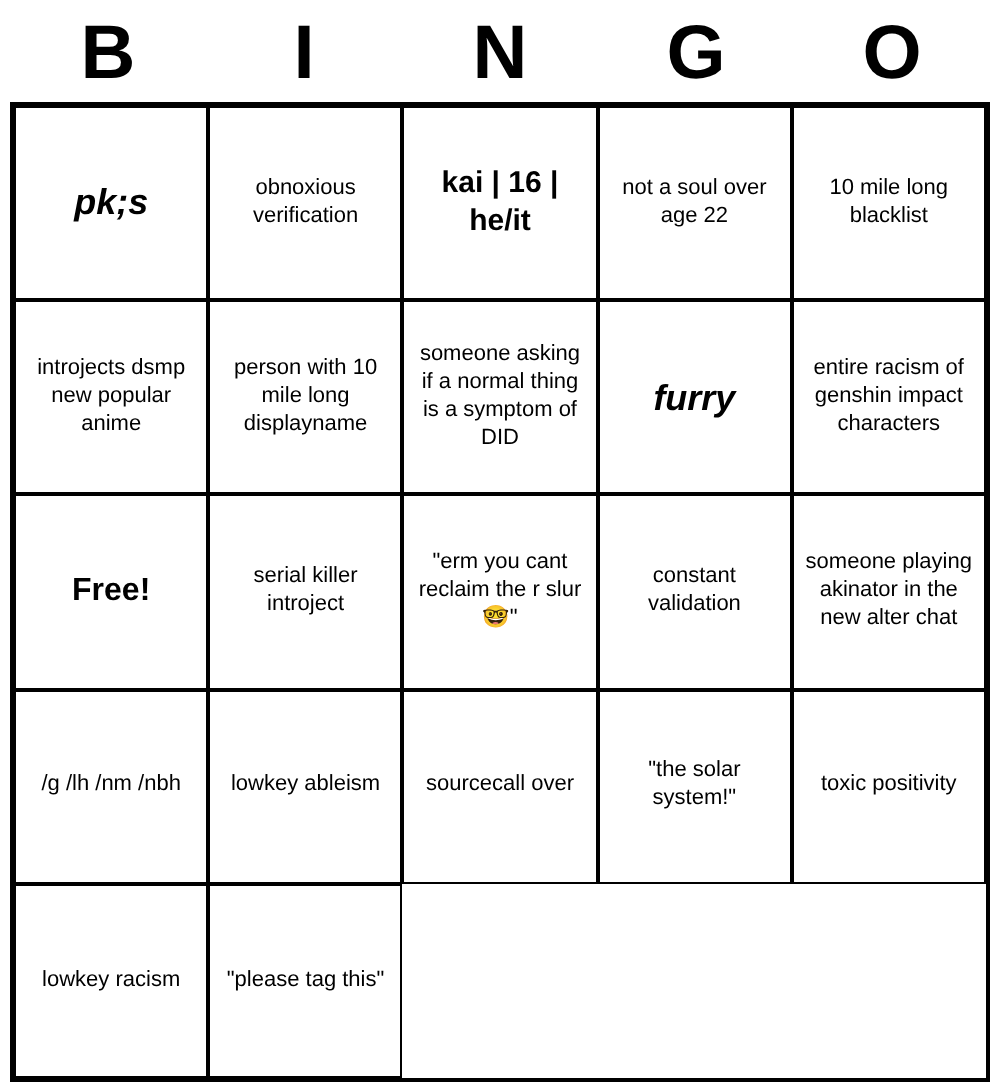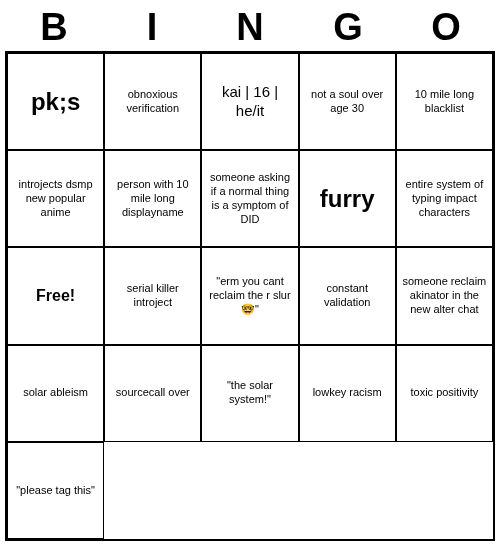--- a/index.html
+++ b/index.html
@@ -41,54 +41,56 @@
       padding: 4px;
       font-size: 11px;
       line-height: 1.25;
       word-break: break-word;
     }
     .bingo-cell.free {
       font-size: 16px;
       font-weight: bold;
     }
     .bingo-cell.large-text {
-      font-size: 24px;
+      font-size: 18px;
       font-weight: bold;
+      font-style: italic;
     }
     .bingo-cell.medium-text {
       font-size: 15px;
-      font-weight: normal;
+      font-weight: bold;
     }
   </style>
 </head>
 <body>
 
 <div class="bingo-header">
   <span class="bingo-letter">B</span>
   <span class="bingo-letter">I</span>
   <span class="bingo-letter">N</span>
   <span class="bingo-letter">G</span>
   <span class="bingo-letter">O</span>
 </div>
 
 <div class="bingo-grid" id="bingo-grid">
 <div class="bingo-cell large-text">pk;s</div>
     <div class="bingo-cell">obnoxious verification</div>
     <div class="bingo-cell medium-text">kai | 16 | he/it</div>
-    <div class="bingo-cell">not a soul over age 30</div>
+    <div class="bingo-cell">not a soul over age 22</div>
     <div class="bingo-cell">10 mile long blacklist</div>
     <div class="bingo-cell">introjects dsmp new popular anime</div>
     <div class="bingo-cell">person with 10 mile long displayname</div>
     <div class="bingo-cell">someone asking if a normal thing is a symptom of DID</div>
     <div class="bingo-cell large-text">furry</div>
-    <div class="bingo-cell">entire system of typing impact characters</div>
+    <div class="bingo-cell">entire racism of genshin impact characters</div>
     <div class="bingo-cell free">Free!</div>
     <div class="bingo-cell">serial killer introject</div>
     <div class="bingo-cell">"erm you cant reclaim the r slur 🤓"</div>
     <div class="bingo-cell">constant validation</div>
-    <div class="bingo-cell">someone reclaim akinator in the new alter chat</div>
-    <div class="bingo-cell">solar ableism</div>
+    <div class="bingo-cell">someone playing akinator in the new alter chat</div>
+    <div class="bingo-cell">/g /lh /nm /nbh</div>
+    <div class="bingo-cell">lowkey ableism</div>
     <div class="bingo-cell">sourcecall over</div>
     <div class="bingo-cell">"the solar system!"</div>
+    <div class="bingo-cell">toxic positivity</div>
     <div class="bingo-cell">lowkey racism</div>
-    <div class="bingo-cell">toxic positivity</div>
     <div class="bingo-cell">"please tag this"</div>
   </div>
 
 </body></html>

